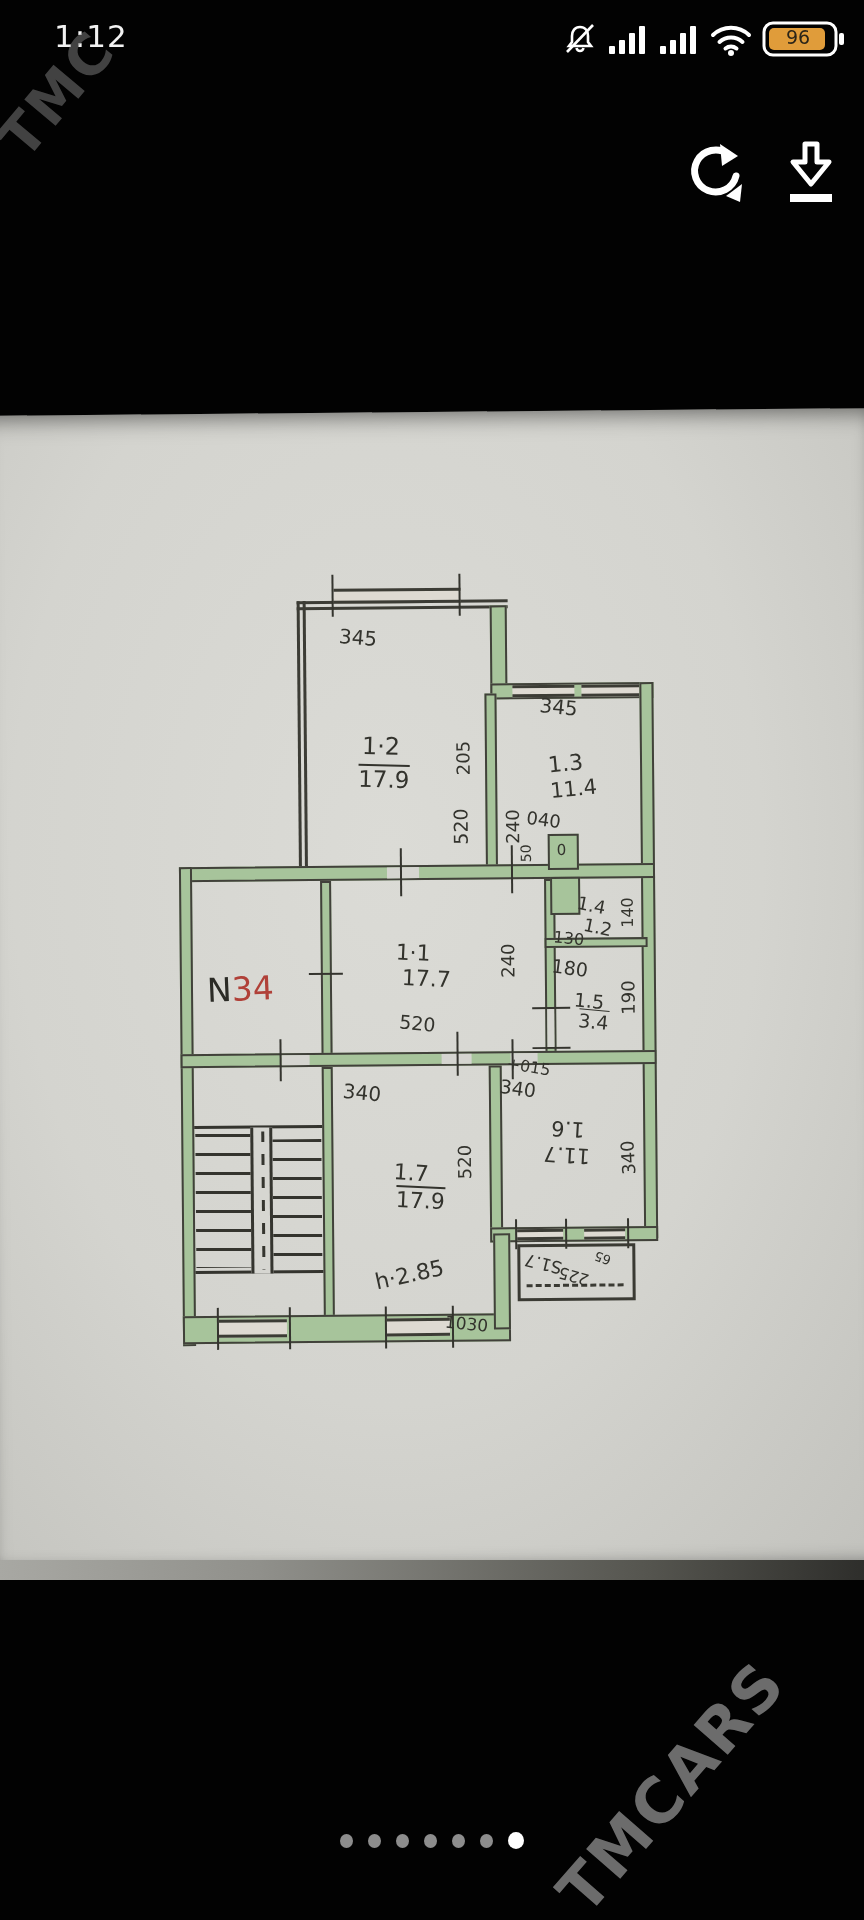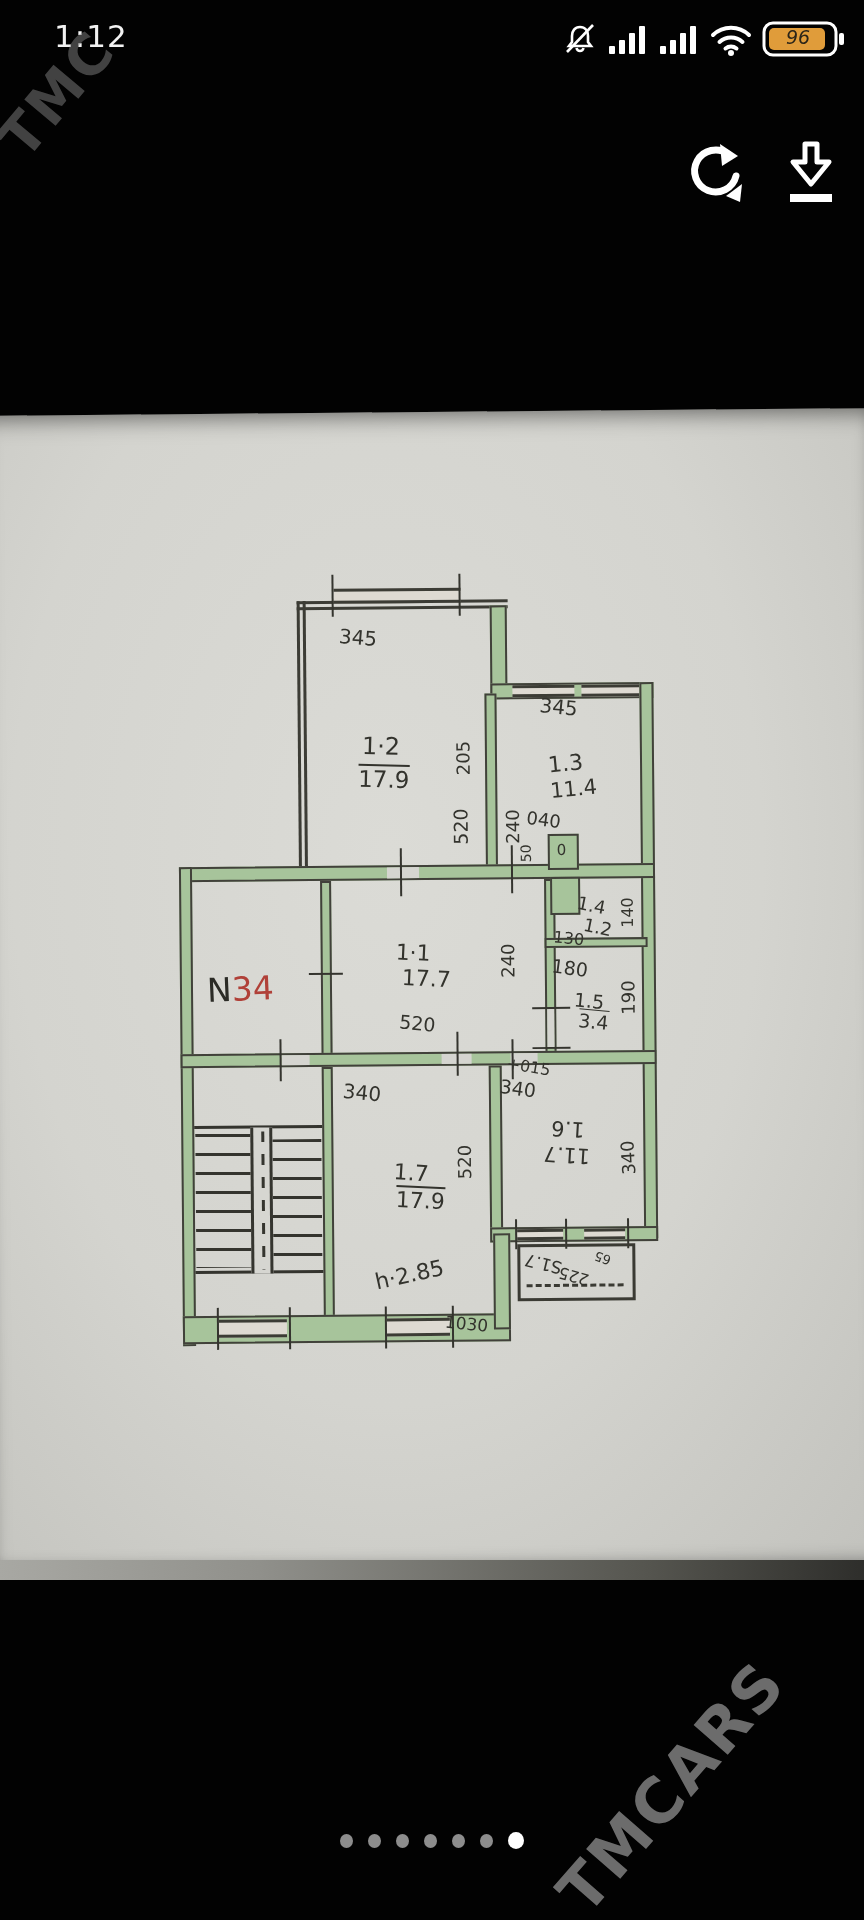--- a/index.html
+++ b/index.html
@@ -1,21 +1,21 @@
 <!DOCTYPE html>
 <html><head>
 <meta charset="utf-8">
 <style>
   html,body{margin:0;padding:0;background:#000;}
   #screen{position:relative;width:864px;height:1920px;background:#020202;overflow:hidden;
           font-family:"DejaVu Sans",sans-serif;}
   .abs{position:absolute;}
   
   #time{left:54px;top:18px;color:#f2f2f2;font-size:31px;letter-spacing:1px;}
-  #sticons{right:18px;top:20px;display:flex;gap:9px;align-items:center;font-style:italic;}
+  #sticons{right:18px;top:20px;display:flex;gap:9px;align-items:center;}
   
   .wm{color:rgba(150,150,150,.72);font-weight:bold;letter-spacing:3px;white-space:nowrap;}
   #wm-tl{left:-14px;top:128px;font-size:56px;transform:rotate(-50deg);transform-origin:left top;color:rgba(130,130,130,.5);}
   #wm-br{left:598px;top:1854px;font-size:62px;transform:rotate(-49deg);transform-origin:left bottom;}
   
   #toolbar{right:22px;top:138px;display:flex;gap:34px;}
   
   #paper{left:-6px;top:412px;width:876px;height:1152px;transform:rotate(-0.5deg);
          background:radial-gradient(ellipse at 45% 38%,#dbdbd6 0%,#d4d4cf 55%,#c2c2bd 100%);
          box-shadow:inset 0 16px 22px -12px rgba(0,0,0,.5), inset 0 -10px 16px -10px rgba(0,0,0,.35);}

